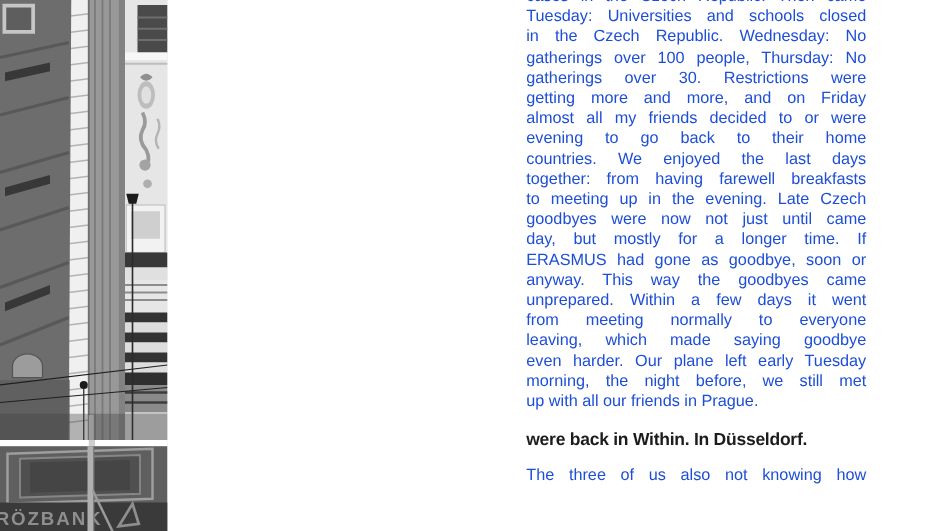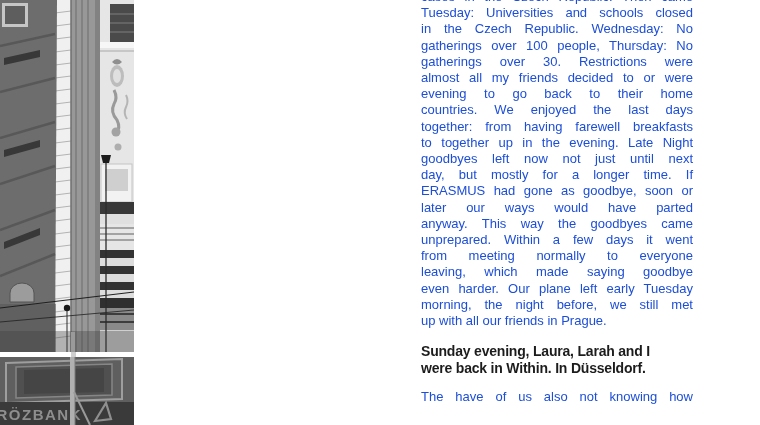--- a/index.html
+++ b/index.html
@@ -166,41 +166,40 @@
     </svg>
   </figure>
 
   <div class="article">
     <div>
         <div class="body-line">cases in the Czech Republic. Then came</div>
         <div class="body-line">Tuesday: Universities and schools closed</div>
         <div class="body-line">in the Czech Republic. Wednesday: No</div>
         <div class="body-line">gatherings over 100 people, Thursday: No</div>
         <div class="body-line">gatherings over 30. Restrictions were</div>
+        <div class="body-line">getting more and more, and on Friday</div>
         <div class="body-line">almost all my friends decided to or were</div>
         <div class="body-line">evening to go back to their home</div>
         <div class="body-line">countries. We enjoyed the last days</div>
         <div class="body-line">together: from having farewell breakfasts</div>
-        <div class="body-line">to together up in the evening. Late Night</div>
-        <div class="body-line">goodbyes left now not just until next</div>
+        <div class="body-line">to meeting up in the evening. Late Czech</div>
+        <div class="body-line">goodbyes were now not just until came</div>
         <div class="body-line">day, but mostly for a longer time. If</div>
         <div class="body-line">ERASMUS had gone as goodbye, soon or</div>
-        <div class="body-line">later our ways would have parted</div>
         <div class="body-line">anyway. This way the goodbyes came</div>
         <div class="body-line">unprepared. Within a few days it went</div>
         <div class="body-line">from meeting normally to everyone</div>
         <div class="body-line">leaving, which made saying goodbye</div>
         <div class="body-line">even harder. Our plane left early Tuesday</div>
         <div class="body-line">morning, the night before, we still met</div>
         <div class="body-line plain">up with all our friends in Prague.</div>
       </div>
 
     <div class="section-heading">
-      <div class="heading-line">Sunday evening, Laura, Larah and I</div>
       <div class="heading-line">were back in Within. In Düsseldorf.</div>
     </div>
 
     <div class="paragraph-2">
-        <div class="body-line">The have of us also not knowing how</div>
+        <div class="body-line">The three of us also not knowing how</div>
       </div>
   </div>
 
 </div>
 
 </body></html>

